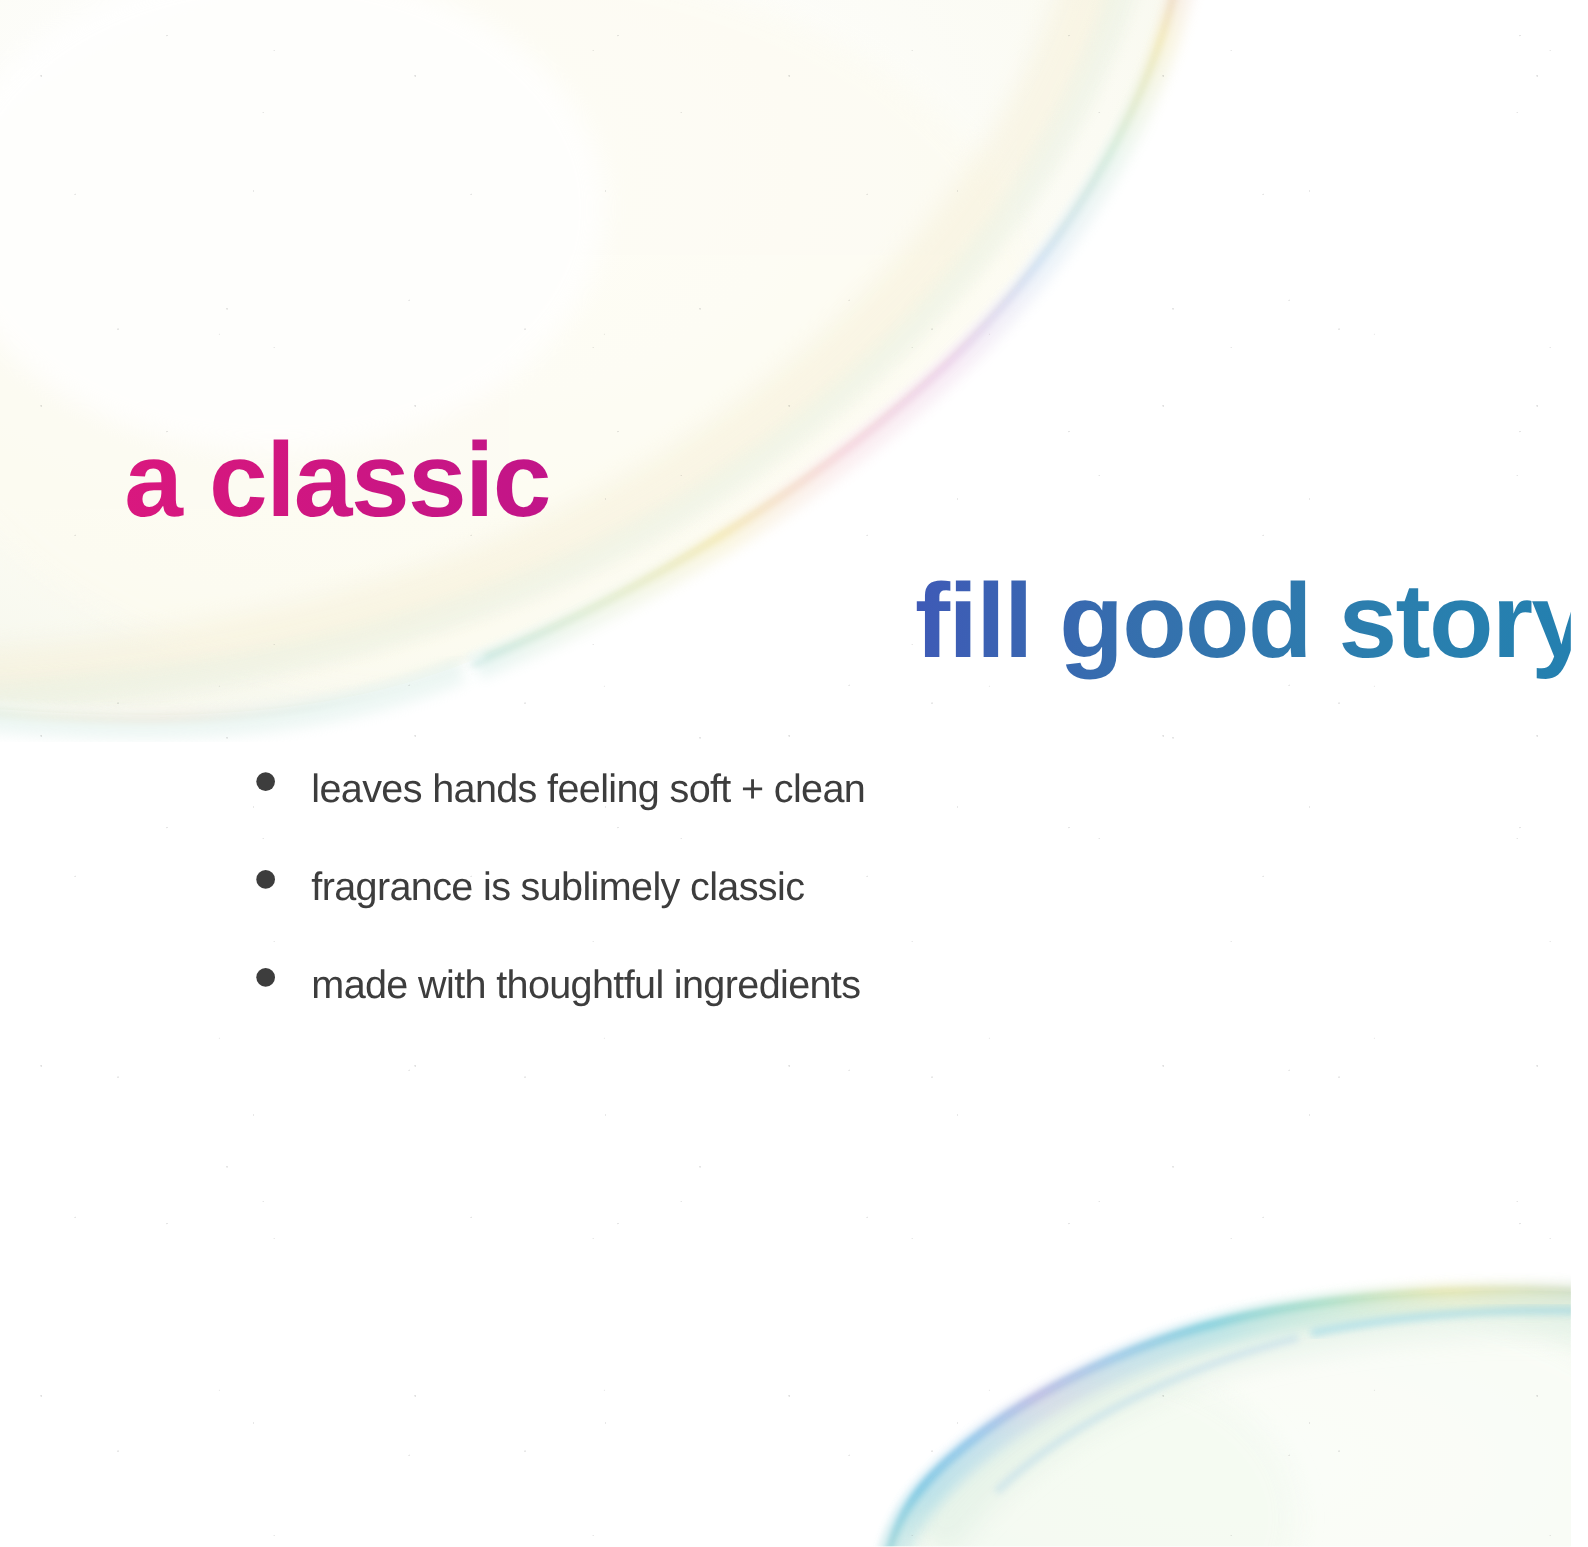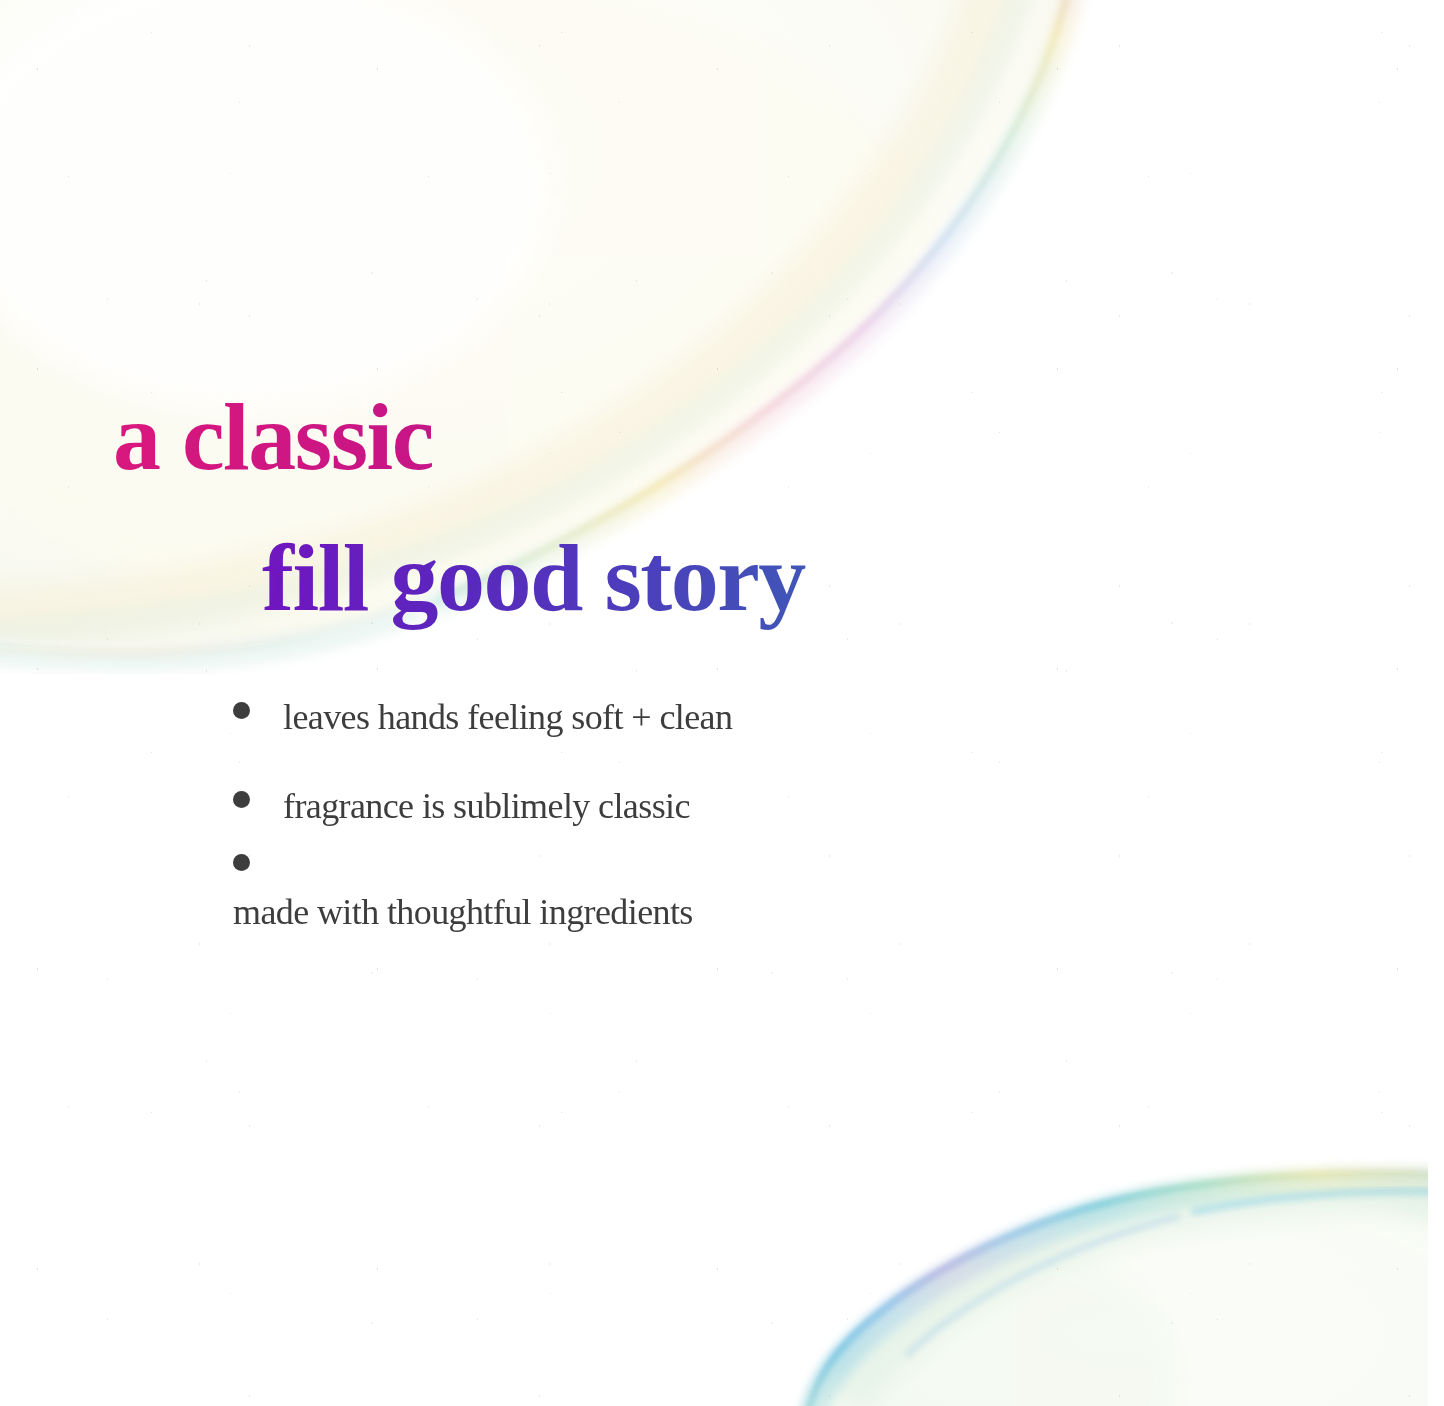--- a/index.html
+++ b/index.html
@@ -8,21 +8,21 @@
     padding: 0;
     background: #ffffff;
   }
 
   #stage {
     position: relative;
     width: 1428px;
     height: 1406px;
     background: #ffffff;
     overflow: hidden;
-    font-family: Liberation Serif, serif;
+    font-family: Liberation Sans, sans-serif;
     -webkit-font-smoothing: antialiased;
   }
 
   
   .bubble-layer {
     position: absolute;
     inset: 0;
     pointer-events: none;
   }
   .bubble-layer svg {
@@ -85,49 +85,50 @@
         #e0197e 0%,
         #d4177f 14%,
         #c41587 32%,
         #a81399 58%,
         #8d12a8 82%,
         #7b13b2 100%);
   }
 
   .headline-line-2 {
     padding-left: 262px;
-    margin-top: 23px;
+    margin-top: 10px;
     background-image: linear-gradient(96deg,
         #9d12b9 0%,
         #8512bd 9%,
         #6e17bf 20%,
         #5a27bd 32%,
         #4b40bb 45%,
         #3e5bb6 58%,
         #3570ad 72%,
         #2b7fae 87%,
         #2380b0 100%);
+    text-align: right;
   }
 
   .bullets {
     position: absolute;
     left: 233px;
     top: 686px;
     list-style: none;
     margin: 0;
     padding: 0;
   }
 
   .bullet-item {
     display: flex;
     align-items: baseline;
     margin-bottom: 27px;
     white-space: nowrap;
   }
-  .bullet-item:last-child { margin-bottom: 0; flex-direction: column; }
+  .bullet-item:last-child { margin-bottom: 0; }
 
   .bullet-dot {
     flex: 0 0 auto;
     width: 17px;
     height: 17px;
     border-radius: 50%;
     background: #3d3d3d;
     margin-right: 33px;
     position: relative;
     top: -10px;

